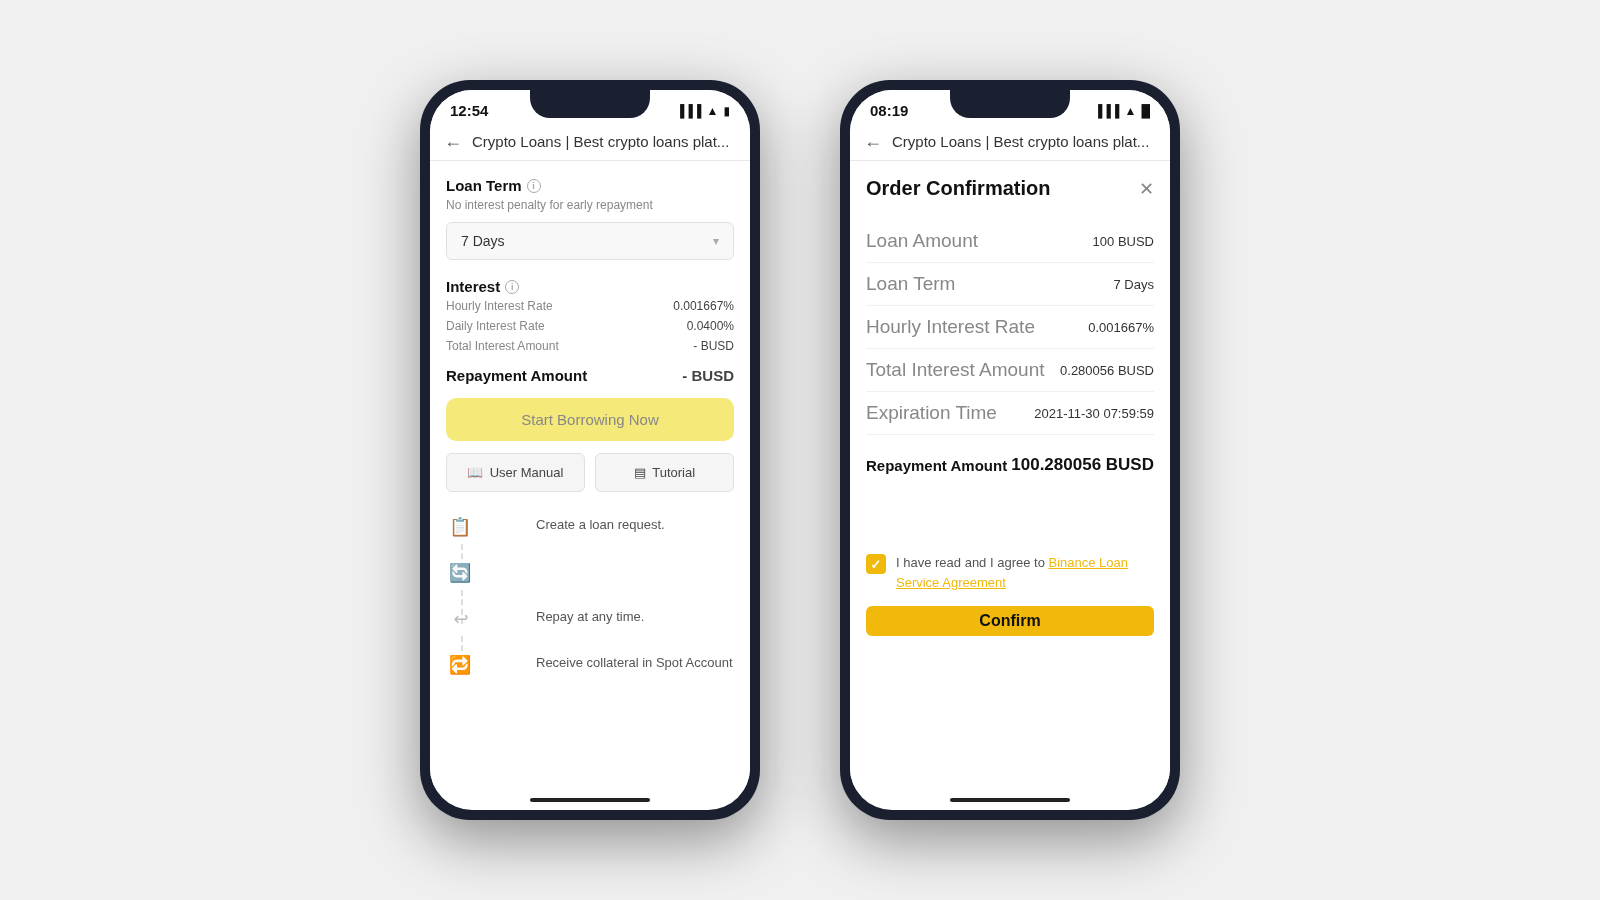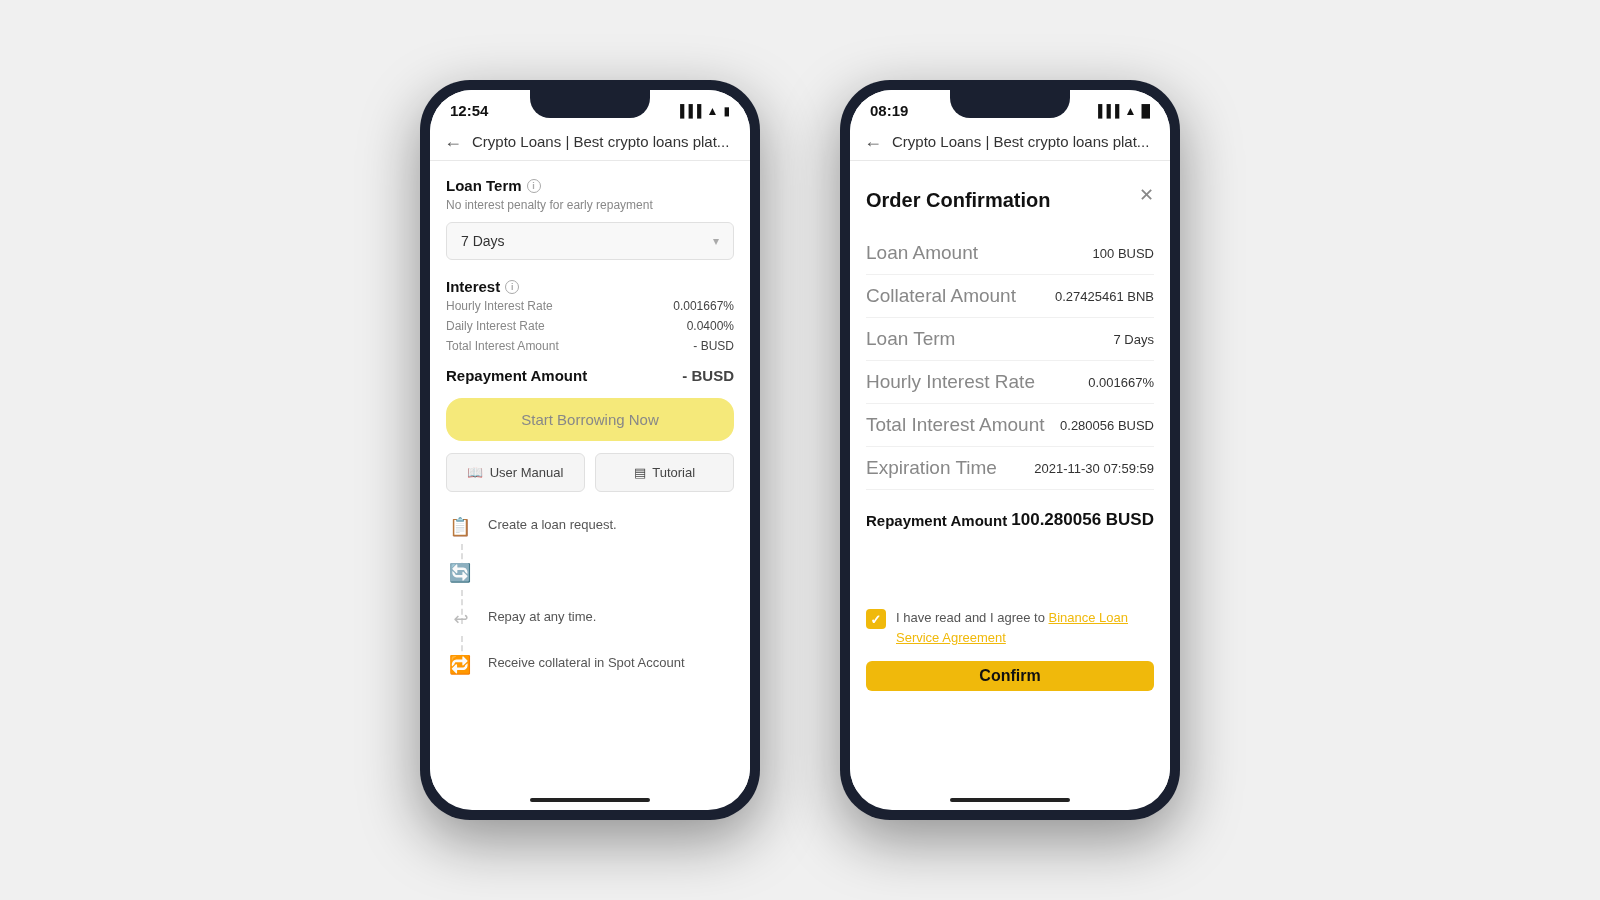--- a/index.html
+++ b/index.html
@@ -173,21 +173,21 @@
     }
     .repayment-value {
       font-size: 15px;
       font-weight: 600;
       color: #444;
     }
     .btn-borrow {
       width: 100%;
       background: #f5e97a;
       border: none;
-      border-radius: 16px;
+      border-radius: 10px;
       padding: 13px;
       font-size: 15px;
       font-weight: 500;
       color: #888;
       cursor: pointer;
       margin-bottom: 12px;
     }
     .btn-row {
       display: flex;
       gap: 10px;
@@ -234,20 +234,21 @@
       top: 32px;
       width: 2px;
       height: calc(100% + 4px);
       border-left: 2px dashed #ddd;
     }
     .step-text {
       font-size: 13px;
       color: #555;
       padding-top: 4px;
       line-height: 1.4;
+      margin-left: 48px;
     }
     .home-indicator {
       height: 20px;
       display: flex;
       justify-content: center;
       align-items: center;
       flex-shrink: 0;
     }
     .home-bar {
       width: 120px;
@@ -260,21 +261,20 @@
     .modal-header {
       display: flex;
       justify-content: space-between;
       align-items: center;
       margin-bottom: 20px;
     }
     .modal-title {
       font-size: 20px;
       font-weight: 700;
       color: #111;
-      margin-top: 12px;
     }
     .close-btn {
       font-size: 18px;
       color: #888;
       cursor: pointer;
       line-height: 1;
     }
     .detail-row {
       display: flex;
       justify-content: space-between;
@@ -479,24 +479,20 @@
           <span class="modal-title">Order Confirmation</span>
           <span class="close-btn">✕</span>
         </div>
 
         
         <div class="detail-row">
           <span class="detail-label">Loan Amount</span>
           <span class="detail-value">100 BUSD</span>
         </div>
         <div class="detail-row">
-          <span class="detail-label">Collateral Amount</span>
-          <span class="detail-value">0.27425461 BNB</span>
-        </div>
-        <div class="detail-row">
           <span class="detail-label">Loan Term</span>
           <span class="detail-value">7 Days</span>
         </div>
         <div class="detail-row">
           <span class="detail-label">Hourly Interest Rate</span>
           <span class="detail-value">0.001667%</span>
         </div>
         <div class="detail-row">
           <span class="detail-label">Total Interest Amount</span>
           <span class="detail-value">0.280056 BUSD</span>

